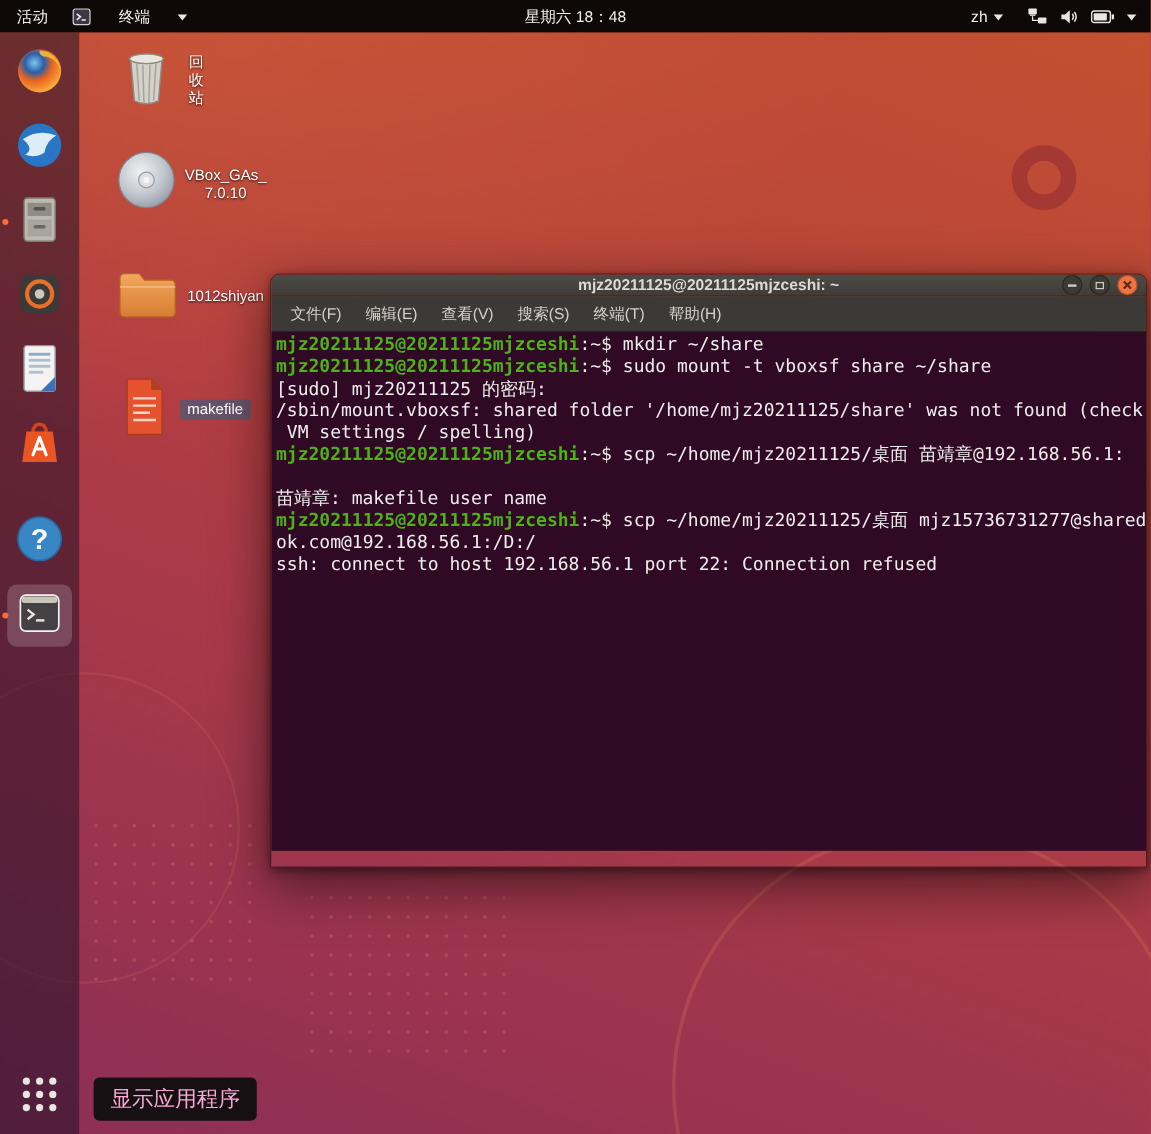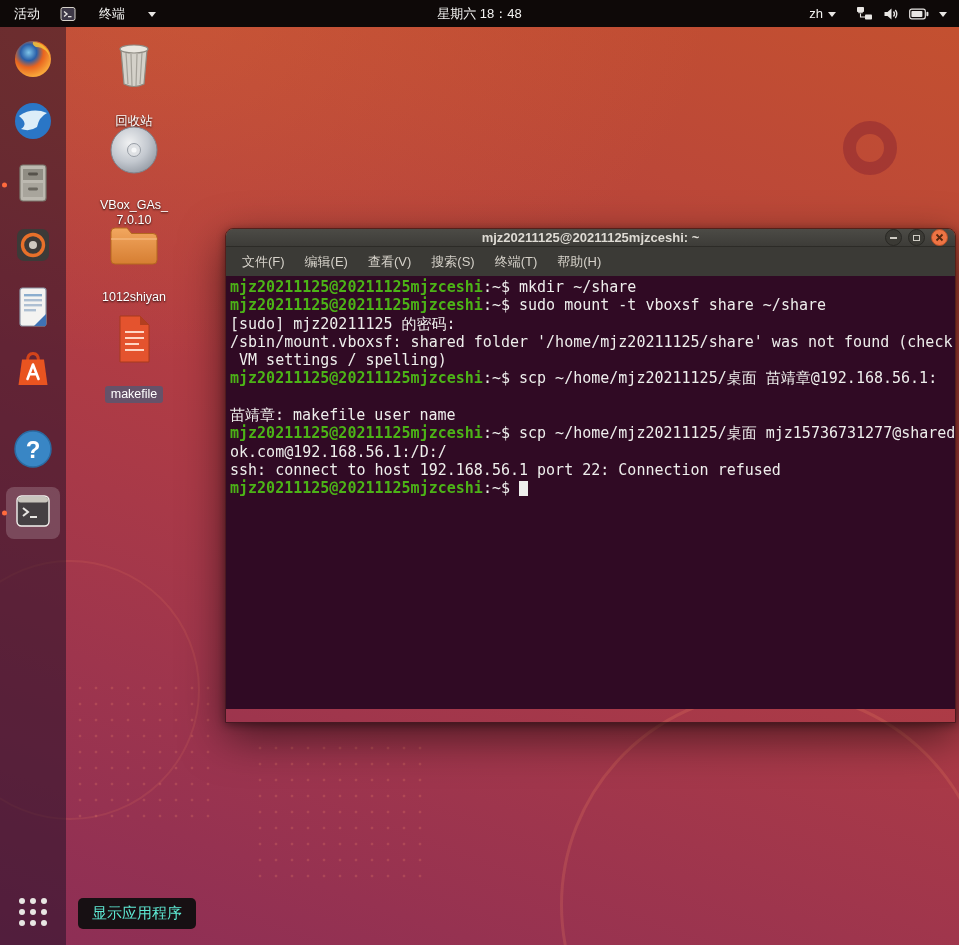--- a/index.html
+++ b/index.html
@@ -67,33 +67,33 @@
   .show-apps {
     margin-top: auto; margin-bottom: 10px;
     width: 54px; height: 46px; display: flex; align-items: center; justify-content: center;
   }
   .grid9 { display: grid; grid-template-columns: repeat(3, 6px); grid-template-rows: repeat(3, 6px); gap: 5px; }
   .grid9 i { width: 6px; height: 6px; border-radius: 50%; background: #e8e6e3; }
 
   
   .desk-icon {
     position: absolute; left: 95px; width: 78px;
-    display: flex; flex-direction: column; align-items: center; gap: 16px;
+    display: flex; align-items: center; gap: 5px;
     z-index: 10;
   }
   .dlabel {
     color: #ffffff; font-size: 12.5px; text-align: center; line-height: 1.2;
     text-shadow: 0 1px 2px rgba(0,0,0,0.85); white-space: pre-line;
   }
   .dlabel.selected { background: rgba(95,85,108,0.92); border-radius: 3px; padding: 1px 6px; text-shadow: none; }
 
   
   .sa-tooltip {
     position: absolute; left: 78px; top: 898px; z-index: 45;
-    background: rgba(14,14,14,0.93); color: #5eead4; font-size: 15px;
+    background: rgba(14,14,14,0.93); color: #f9a8d4; font-size: 18px;
     padding: 6px 14px; border-radius: 5px;
   }
 
   
   .term-window {
     position: absolute; left: 225px; top: 228px; width: 731px; height: 495px;
     border-radius: 8px 8px 0 0; overflow: hidden; z-index: 30;
     box-shadow: 0 14px 44px rgba(0,0,0,0.55), 0 2px 8px rgba(0,0,0,0.4);
     border: 1px solid rgba(0,0,0,0.55);
   }
@@ -392,15 +392,14 @@
       <div class="tline"><span class="seg-green">mjz20211125@20211125mjzceshi</span><span class="seg-white">:~$ sudo mount -t vboxsf share ~/share</span></div>
       <div class="tline"><span class="seg-white">[sudo] mjz20211125 的密码:</span></div>
       <div class="tline"><span class="seg-white">/sbin/mount.vboxsf: shared folder '/home/mjz20211125/share' was not found (check</span></div>
       <div class="tline"><span class="seg-white"> VM settings / spelling)</span></div>
       <div class="tline"><span class="seg-green">mjz20211125@20211125mjzceshi</span><span class="seg-white">:~$ scp ~/home/mjz20211125/桌面 苗靖章@192.168.56.1:</span></div>
       <div class="tline"></div>
       <div class="tline"><span class="seg-white">苗靖章: makefile user name</span></div>
       <div class="tline"><span class="seg-green">mjz20211125@20211125mjzceshi</span><span class="seg-white">:~$ scp ~/home/mjz20211125/桌面 mjz15736731277@shared</span></div>
       <div class="tline"><span class="seg-white">ok.com@192.168.56.1:/D:/</span></div>
       <div class="tline"><span class="seg-white">ssh: connect to host 192.168.56.1 port 22: Connection refused</span></div>
-      <div class="tline"><span class="seg-green">mjz20211125@20211125mjzceshi</span><span class="seg-white">:~$ </span><span class="seg-cursor"> </span></div>
     </div>
 </section>
 
 </body></html>

